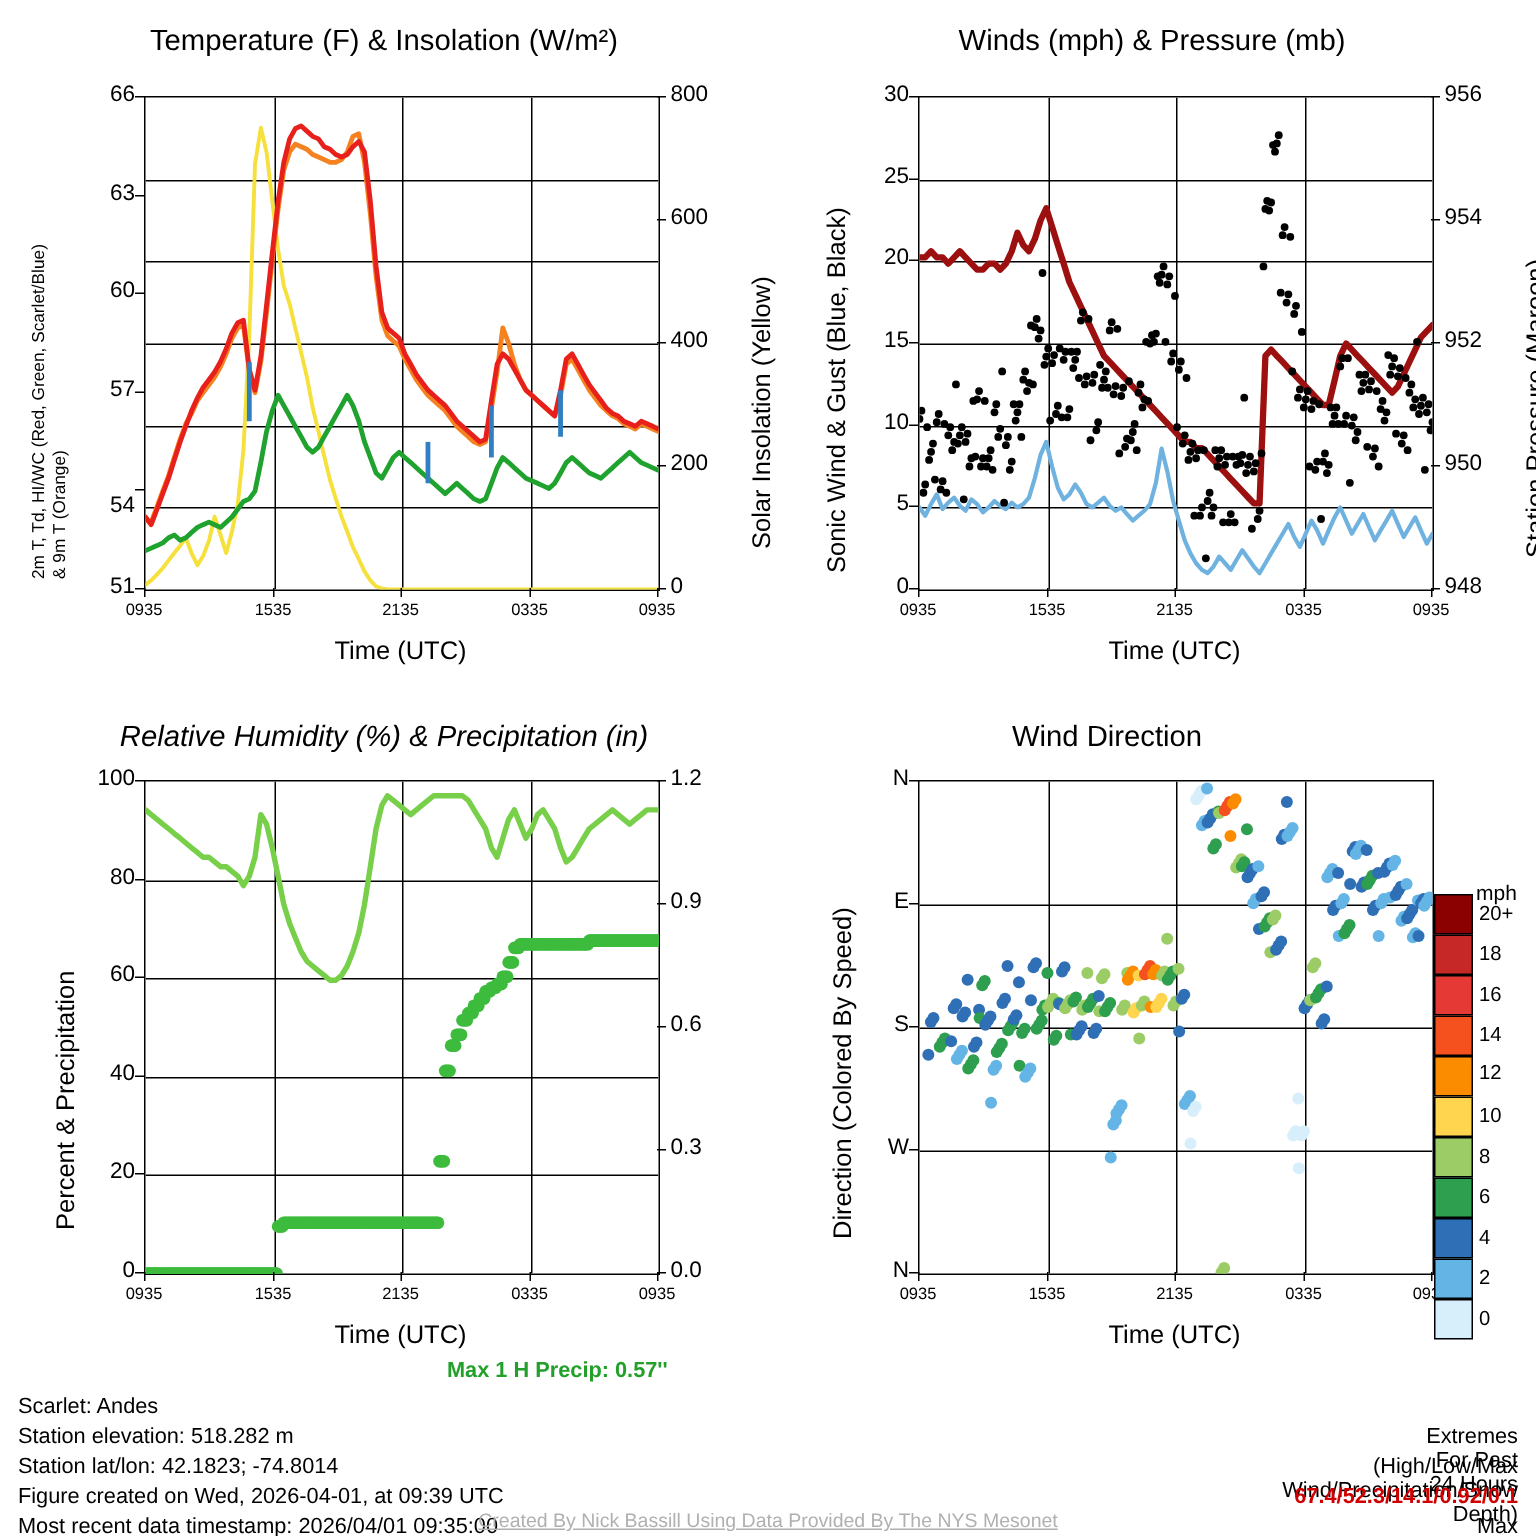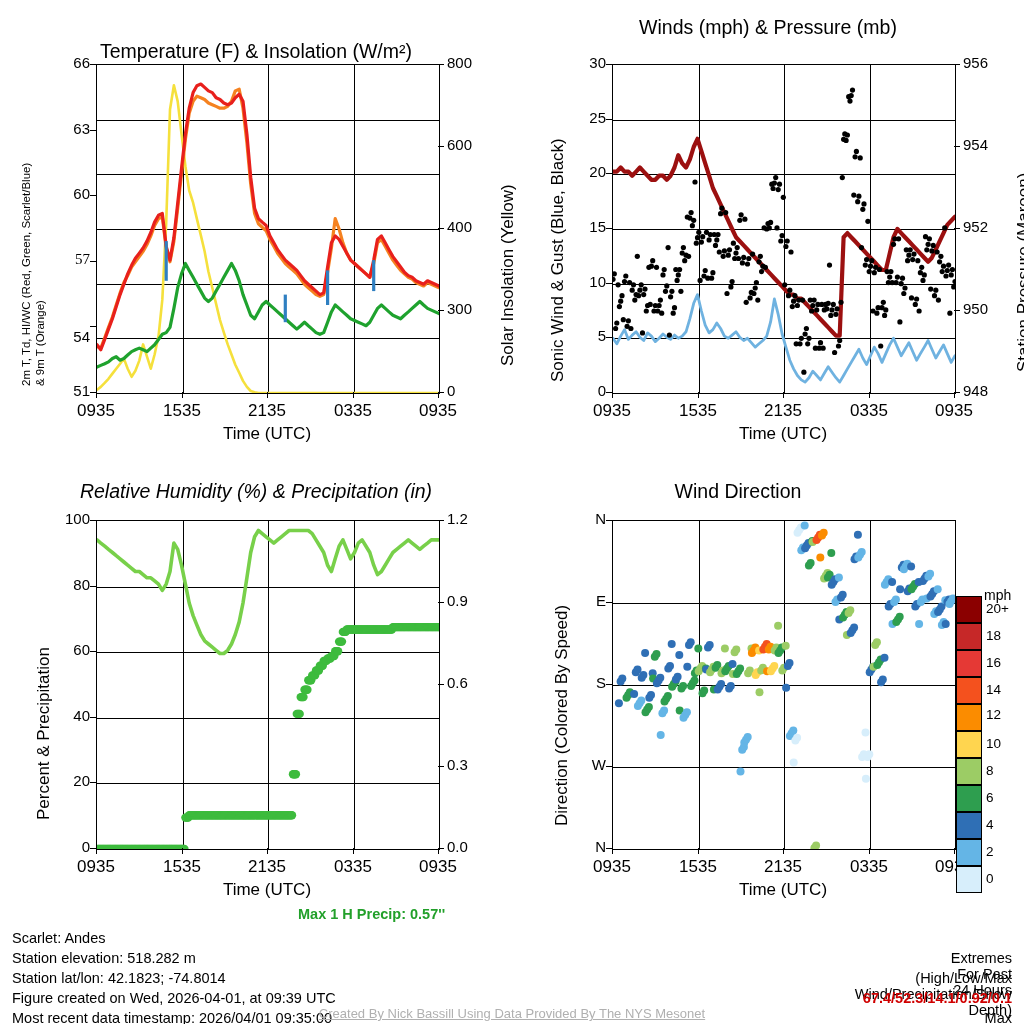--- a/index.html
+++ b/index.html
@@ -5,21 +5,21 @@
   html,body{margin:0;padding:0;}
   body{width:1024px;height:1024px;background:#ffffff;font-family:"Liberation Sans",sans-serif;color:#000;overflow:hidden;}
   #root{position:relative;width:1024px;height:1024px;}
   .panel{position:absolute;}
   .ptitle{position:absolute;text-align:center;font-size:19.5px;left:0;right:0;}
   .plot{position:absolute;border:1.3px solid #000;box-sizing:border-box;overflow:hidden;background:transparent;}
   .gl{position:absolute;background:#000;}
   .gl.v{width:1px;top:0;bottom:0;}
   .gl.h{height:1px;left:0;right:0;}
   .tick{position:absolute;background:#000;}
-  .xlab{position:absolute;font-size:17px;text-align:center;width:60px;}
+  .xlab{position:absolute;font-size:11px;text-align:center;width:60px;}
   .ylab-l{position:absolute;font-size:15px;text-align:right;width:46px;}
   .ylab-r{position:absolute;font-size:15px;text-align:left;width:46px;}
   .axtitle{position:absolute;font-size:17px;text-align:center;}
   .vtitle{position:absolute;font-size:15px;transform-origin:0 0;transform:rotate(-90deg);white-space:nowrap;}
   .vtitle.small{font-size:11.5px;}
   .vtitle.big{font-size:17px;}
   svg{position:absolute;left:0;top:0;overflow:visible;}
   .foot{position:absolute;font-size:14.5px;}
   .credit{position:absolute;font-size:13px;color:#b0b0b0;text-align:center;width:100%;}
   .legend-title{position:absolute;font-size:14px;}
@@ -27,21 +27,21 @@
   .cbar{position:absolute;border:1px solid #000;box-sizing:border-box;}
   .redtxt{color:#d00000;font-weight:bold;}
   .greentxt{color:#22a02a;font-weight:bold;}
 </style>
 </head>
 <body>
 
 <div id="root">
 
   <div class="panel" style="left:0;top:0;width:512px;height:460px;">
-    <div class="ptitle" style="top:40px;">Temperature (F) &amp; Insolation (W/m²)</div>
+    <div class="ptitle" style="top:16px;">Temperature (F) &amp; Insolation (W/m²)</div>
     <div class="plot" id="p1" style="left:96px;top:64px;width:344px;height:330px;">
         <div class="gl v" style="left: 86px;"></div>
         <div class="gl v" style="left: 171px;"></div>
         <div class="gl v" style="left: 257px;"></div>
         <div class="gl h" style="top: 55px;"></div>
         <div class="gl h" style="top: 109px;"></div>
         <div class="gl h" style="top: 164px;"></div>
         <div class="gl h" style="top: 219px;"></div>
         <div class="gl h" style="top: 273px;"></div>
         <svg width="342" height="328">
@@ -62,31 +62,31 @@
       <div class="tick" style="left: 267px; top: 392px; width: 1px; height: 6px;"></div>
       <div class="xlab" style="left: 237px; top: 401px;">2135</div>
       <div class="tick" style="left: 353px; top: 392px; width: 1px; height: 6px;"></div>
       <div class="xlab" style="left: 323px; top: 401px;">0335</div>
       <div class="tick" style="left: 438px; top: 392px; width: 1px; height: 6px;"></div>
       <div class="xlab" style="left: 408px; top: 401px;">0935</div>
       <div class="ylab-l" style="left: 44px; top: 382px;">51</div>
       <div class="tick" style="left: 90px; top: 392px; width: 6px; height: 1px;"></div>
       <div class="ylab-l" style="left: 44px; top: 328px;">54</div>
       <div class="tick" style="left: 90px; top: 326px; width: 6px; height: 1px;"></div>
-      <div class="ylab-l" style="left: 44px; top: 251px; font-family: Liberation Serif, serif;">57</div>
+      <div class="ylab-l" style="left: 44px; top: 251px;">57</div>
       <div class="tick" style="left: 90px; top: 261px; width: 6px; height: 1px;"></div>
       <div class="ylab-l" style="left: 44px; top: 185px;">60</div>
       <div class="tick" style="left: 90px; top: 195px; width: 6px; height: 1px;"></div>
       <div class="ylab-l" style="left: 44px; top: 120px;">63</div>
       <div class="tick" style="left: 90px; top: 130px; width: 6px; height: 1px;"></div>
       <div class="ylab-l" style="left: 44px; top: 54px;">66</div>
       <div class="tick" style="left: 90px; top: 64px; width: 6px; height: 1px;"></div>
       <div class="ylab-r" style="left: 447px; top: 382px;">0</div>
       <div class="tick" style="left: 438px; top: 392px; width: 6px; height: 1px;"></div>
-      <div class="ylab-r" style="left: 447px; top: 300px;">300</div>
+      <div class="ylab-r" style="left: 447px; top: 300px;">200</div>
       <div class="tick" style="left: 438px; top: 310px; width: 6px; height: 1px;"></div>
       <div class="ylab-r" style="left: 447px; top: 218px;">400</div>
       <div class="tick" style="left: 438px; top: 228px; width: 6px; height: 1px;"></div>
       <div class="ylab-r" style="left: 447px; top: 136px;">600</div>
       <div class="tick" style="left: 438px; top: 146px; width: 6px; height: 1px;"></div>
       <div class="ylab-r" style="left: 447px; top: 54px;">800</div>
       <div class="tick" style="left: 438px; top: 64px; width: 6px; height: 1px;"></div>
       <div class="axtitle" style="left: 96px; top: 424px; width: 342px;">Time (UTC)</div>
       <div class="vtitle small" style="left: 20px; top: 386px;">2m T, Td, HI/WC (Red, Green, Scarlet/Blue)</div>
       <div class="vtitle small" style="left: 34px; top: 386px;">&amp; 9m T (Orange)</div>

